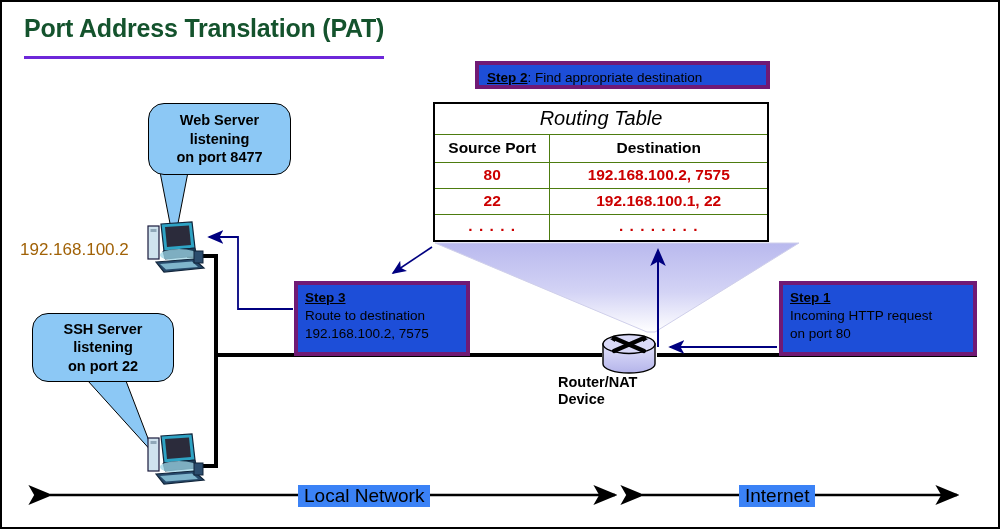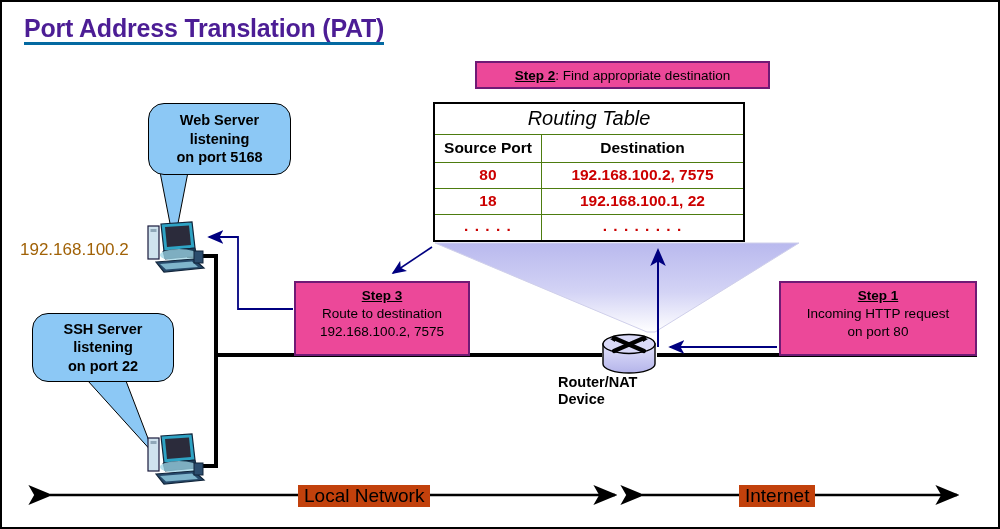--- a/index.html
+++ b/index.html
@@ -28,39 +28,38 @@
     height: 529px;
   }
 
   
   #title {
     position: absolute;
     left: 22px;
     top: 13px;
     font-size: 25px;
     font-weight: bold;
-    color: #4c1d95;
+    color: #14532d;
     letter-spacing: -0.2px;
-    border-bottom: 3px solid #0369a1;
-    padding-bottom: 1px;
+    border-bottom: 3px solid #6d28d9;
+    padding-bottom: 15px;
     line-height: 1.05;
     white-space: nowrap;
   }
 
   
   .step-box {
     position: absolute;
-    background: #ec4899;
-    border: 2px solid #701a75;
+    background: #1d4ed8;
+    border: 4px solid #701a75;
     box-sizing: border-box;
     color: #000000;
     font-size: 13.5px;
     line-height: 1.32;
     padding: 4px 7px 5px 7px;
-    text-align: center;
   }
   .step-title {
     font-weight: bold;
     text-decoration: underline;
   }
   #step2-box {
     left: 473px;
     top: 59px;
     width: 295px;
     height: 28px;
@@ -79,21 +78,21 @@
     top: 279px;
     width: 198px;
     height: 75px;
   }
 
   
   #routing-table {
     position: absolute;
     left: 431px;
     top: 100px;
-    width: 312px;
+    width: 336px;
     border: 2px solid #000000;
     border-collapse: collapse;
     background: #ffffff;
     box-sizing: border-box;
   }
   #routing-table td, #routing-table th {
     border: 1px solid #4d7c0f;
     text-align: center;
     padding: 2px 4px;
     font-size: 15px;
@@ -181,21 +180,21 @@
     font-weight: bold;
     color: #000000;
     line-height: 1.18;
   }
 
   
   .zone-label {
     position: absolute;
     font-size: 19px;
     color: #000000;
-    background: #c2410c;
+    background: #3b82f6;
     padding: 0 6px;
     white-space: nowrap;
   }
   #zone-local { left: 296px; top: 483px; }
   #zone-internet { left: 737px; top: 483px; }
 </style>
 </head>
 <body>
 
 <div id="page">
@@ -311,34 +310,34 @@
       </tr>
       <tr>
         <th class="col-head">Source Port</th>
         <th class="col-head">Destination</th>
       </tr>
       <tr>
         <td class="data-cell">80</td>
         <td class="data-cell">192.168.100.2, 7575</td>
       </tr>
       <tr>
-        <td class="data-cell">18</td>
+        <td class="data-cell">22</td>
         <td class="data-cell">192.168.100.1, 22</td>
       </tr>
       <tr>
         <td class="dots">. . . . .</td>
         <td class="dots">. . . . . . . .</td>
       </tr>
     </tbody>
   </table>
 
   <div id="bubble-web" class="bubble">
     <span>Web Server</span>
     <span>listening</span>
-    <span>on port 5168</span>
+    <span>on port 8477</span>
   </div>
 
   <div id="bubble-ssh" class="bubble">
     <span>SSH Server</span>
     <span>listening</span>
     <span>on port 22</span>
   </div>
 
   <div id="ip-top" class="ip-label">192.168.100.2</div>
 

